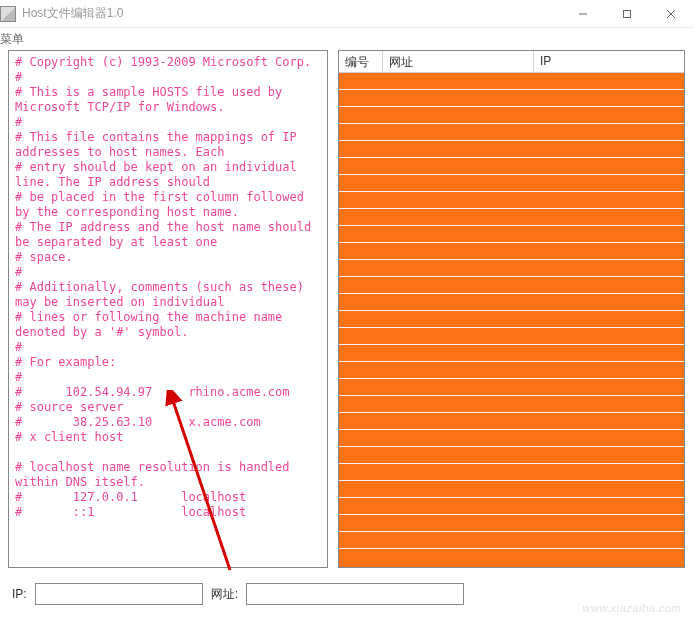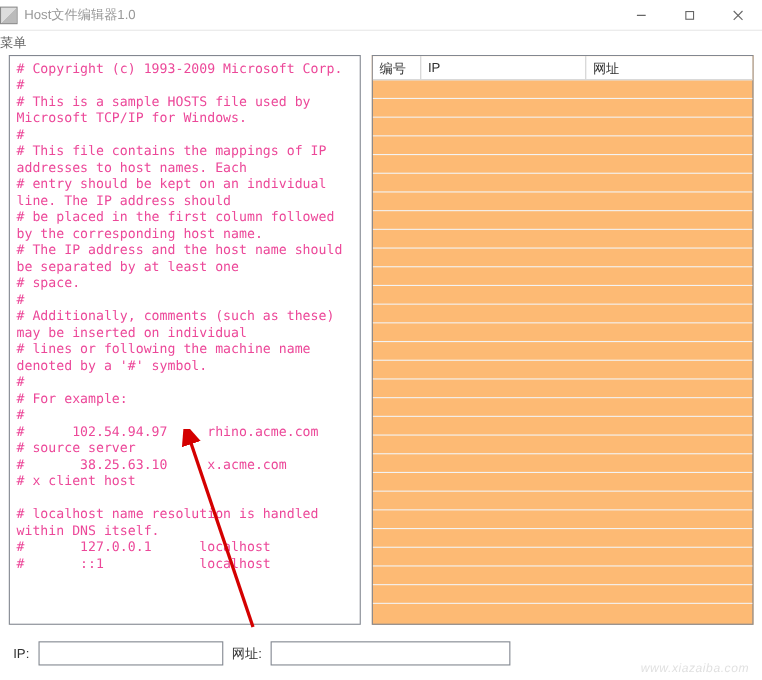--- a/index.html
+++ b/index.html
@@ -57,21 +57,21 @@
       font-size: 12px;
       line-height: 15px;
       white-space: pre-wrap;
       word-break: break-word;
       overflow: hidden;
       color: #ec4899;
     }
     .right-pane {
       flex: 1;
       border: 1px solid #828790;
-      background: #fdba74;
+      background: #f97316;
       display: flex;
       flex-direction: column;
     }
     .table-header {
       display: flex;
       height: 22px;
       border-bottom: 1px solid #d0d0d0;
       background: #fff;
     }
     .th {
@@ -188,22 +188,22 @@
 # source server
 #       38.25.63.10     x.acme.com
 # x client host
 
 # localhost name resolution is handled within DNS itself.
 #	127.0.0.1      localhost
 #	::1            localhost</div>
   <div class="right-pane">
     <div class="table-header">
       <div class="th th-1">编号</div>
+      <div class="th th-3">网址</div>
       <div class="th th-2">IP</div>
-      <div class="th th-3">网址</div>
     </div>
     <div class="table-body" id="table-body">
         <div class="row-line"></div>
         <div class="row-line"></div>
         <div class="row-line"></div>
         <div class="row-line"></div>
         <div class="row-line"></div>
         <div class="row-line"></div>
         <div class="row-line"></div>
         <div class="row-line"></div>

